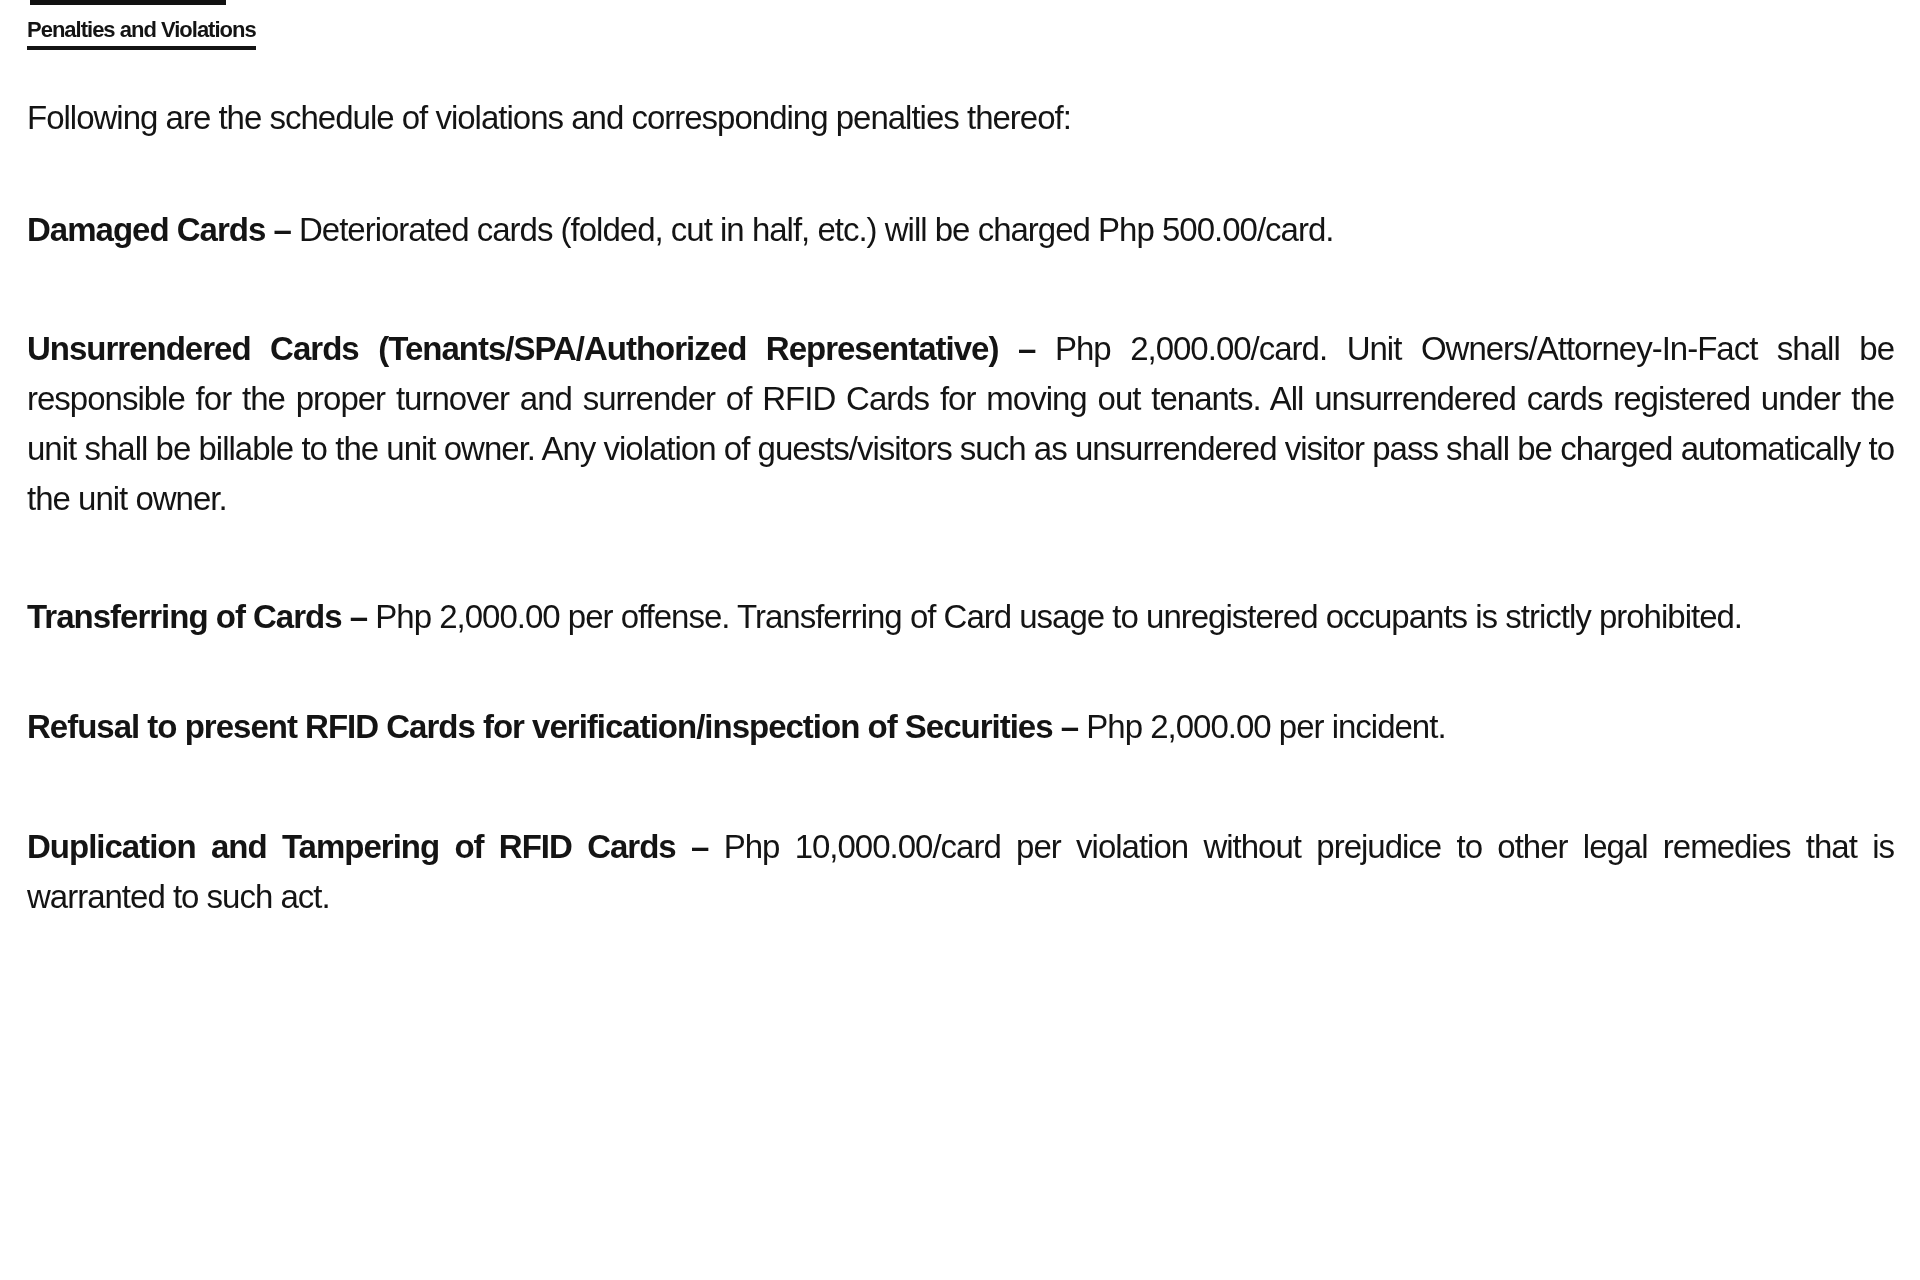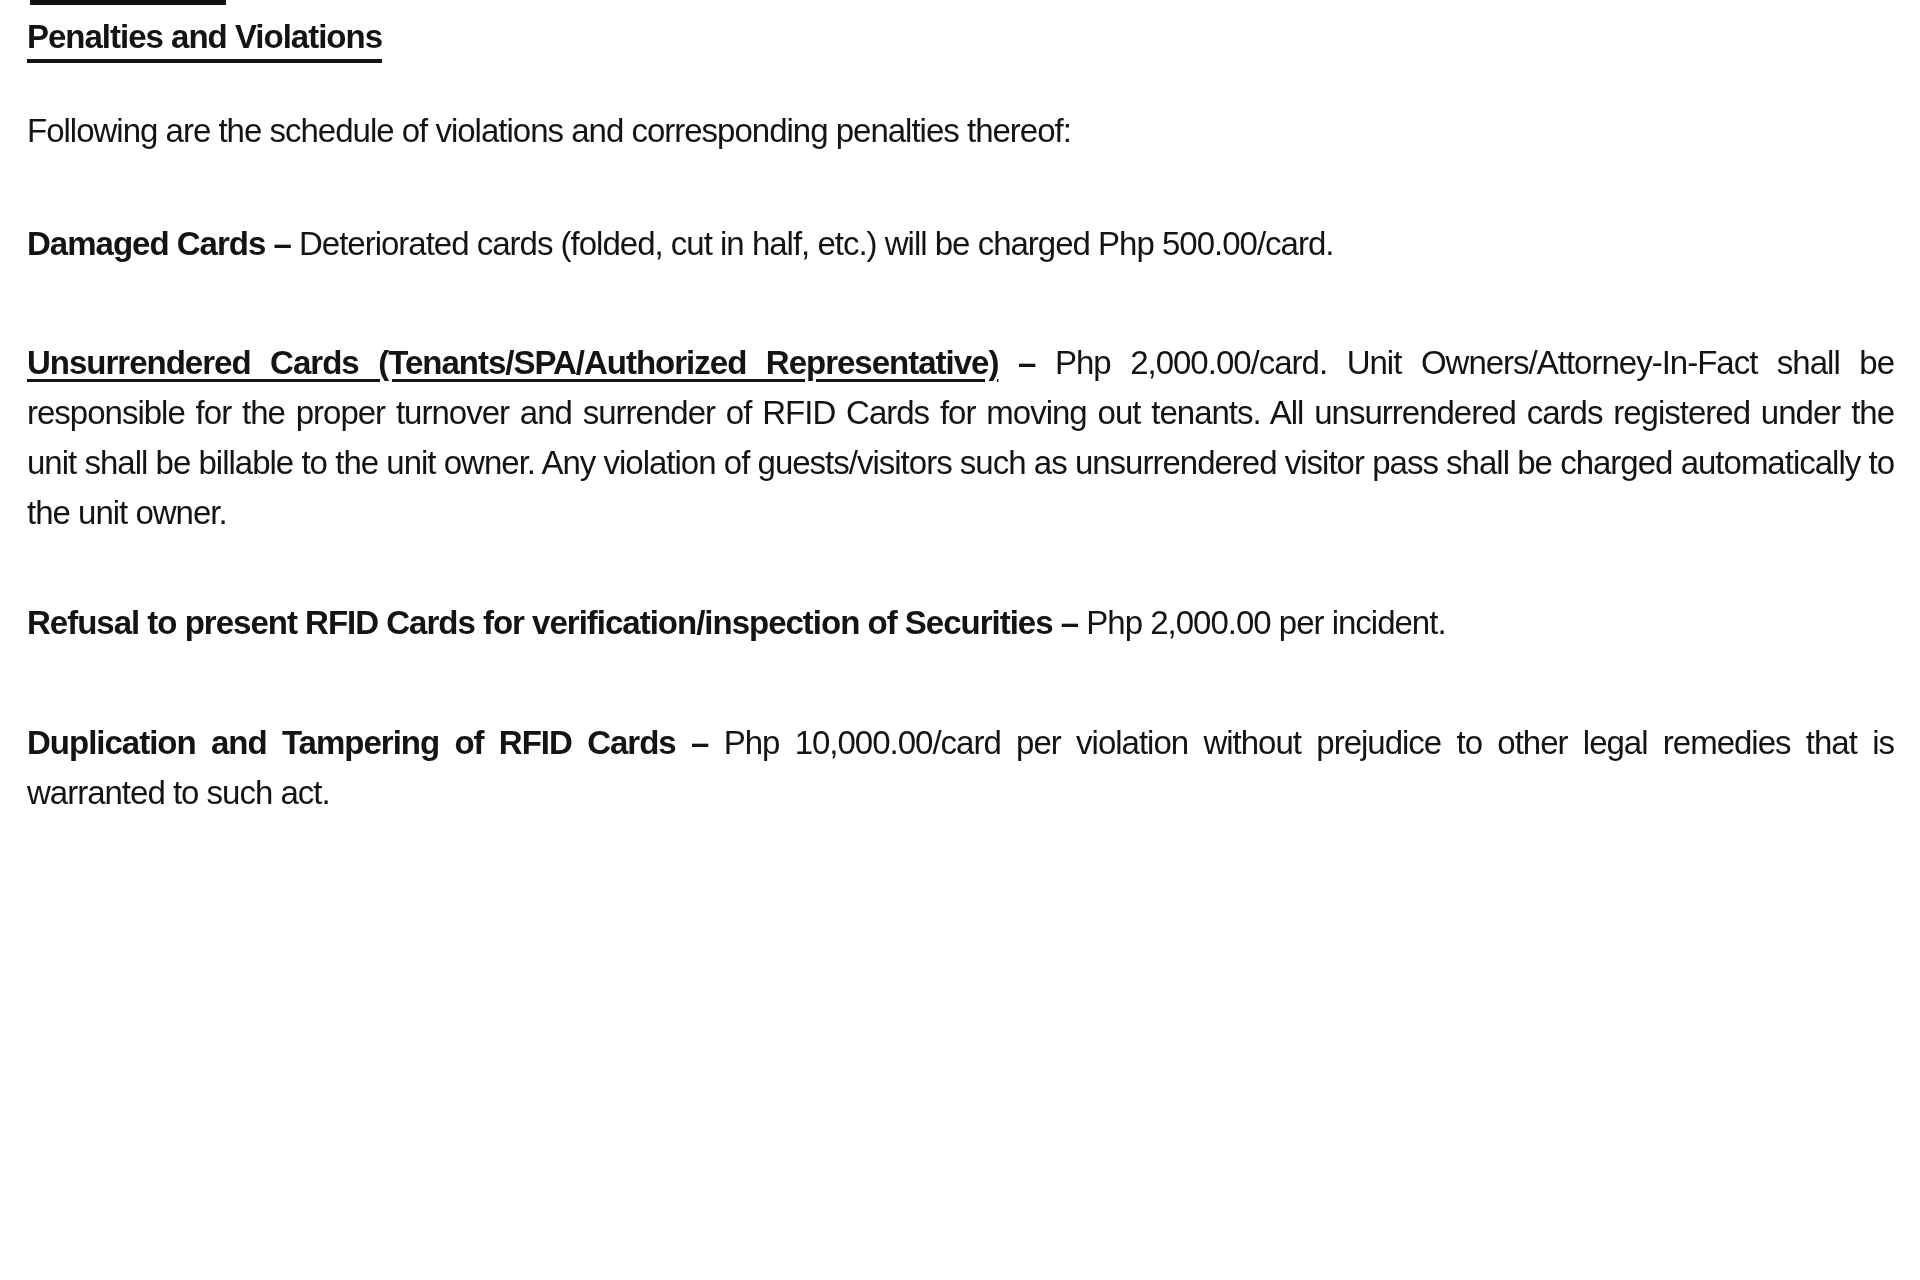--- a/index.html
+++ b/index.html
@@ -25,21 +25,21 @@
   .scan-artifact {
     position: absolute;
     top: 0;
     left: 30px;
     width: 196px;
     height: 5px;
     background: #111;
   }
   .title {
     margin: 2px 0 0 0;
-    font-size: 33px;
+    font-size: 22px;
   }
   .title .title-text {
     display: inline-block;
     font-weight: 700;
     border-bottom: 4px solid #141414;
     padding-bottom: 2px;
   }
   .intro {
     margin: 47px 0 16px 0;
   }
@@ -54,21 +54,20 @@
   }
   .item {
     line-height: 50px;
     text-align: justify;
   }
   .item .lead,
   .item .sep {
     font-weight: 700;
   }
   .lead-underline {
-    text-decoration: underline;
     text-decoration-thickness: 3px;
     text-underline-offset: 5px;
   }
   .m-damaged      { margin: 67px 0 0 0; }
   .m-unsurrender  { margin: 69px 0 0 0; }
   .m-transfer     { margin: 68px 0 0 0; }
   .m-refusal      { margin: 60px 0 11px 0; }
   .m-duplication  { margin: 70px 0 8px 0; }
   .m-tampering    { margin: 60px 0 0 0; letter-spacing: -1.2px; }
 </style>
@@ -88,20 +87,23 @@
 
 
   <p class="item m-damaged">
     <span class="lead">Damaged Cards</span><span class="sep"> – </span><span class="body">Deteriorated cards (folded, cut in half, etc.) will be charged Php 500.00/card.</span>
   </p>
 
   <p class="item m-unsurrender">
     <span class="lead lead-underline">Unsurrendered Cards (Tenants/SPA/Authorized Representative)</span><span class="sep"> – </span><span class="body">Php 2,000.00/card. Unit Owners/Attorney-In-Fact shall be responsible for the proper turnover and surrender of RFID Cards for moving out tenants. All unsurrendered cards registered under the unit shall be billable to the unit owner. Any violation of guests/visitors such as unsurrendered visitor pass shall be charged automatically to the unit owner.</span>
   </p>
 
+  <p class="item m-transfer">
+    <span class="lead">Transferring of Cards</span><span class="sep"> – </span><span class="body">Php 2,000.00 per offense. Transferring of Card usage to unregistered occupants is strictly prohibited.</span>
+  </p>
 
   <p class="item m-refusal">
     <span class="lead">Refusal to present RFID Cards for verification/inspection of Securities</span><span class="sep"> – </span><span class="body">Php 2,000.00 per incident.</span>
   </p>
 
   <p class="item m-duplication">
     <span class="lead">Duplication and Tampering of RFID Cards</span><span class="sep"> – </span><span class="body">Php 10,000.00/card per violation without prejudice to other legal remedies that is warranted to such act.</span>
   </p>
 
 

